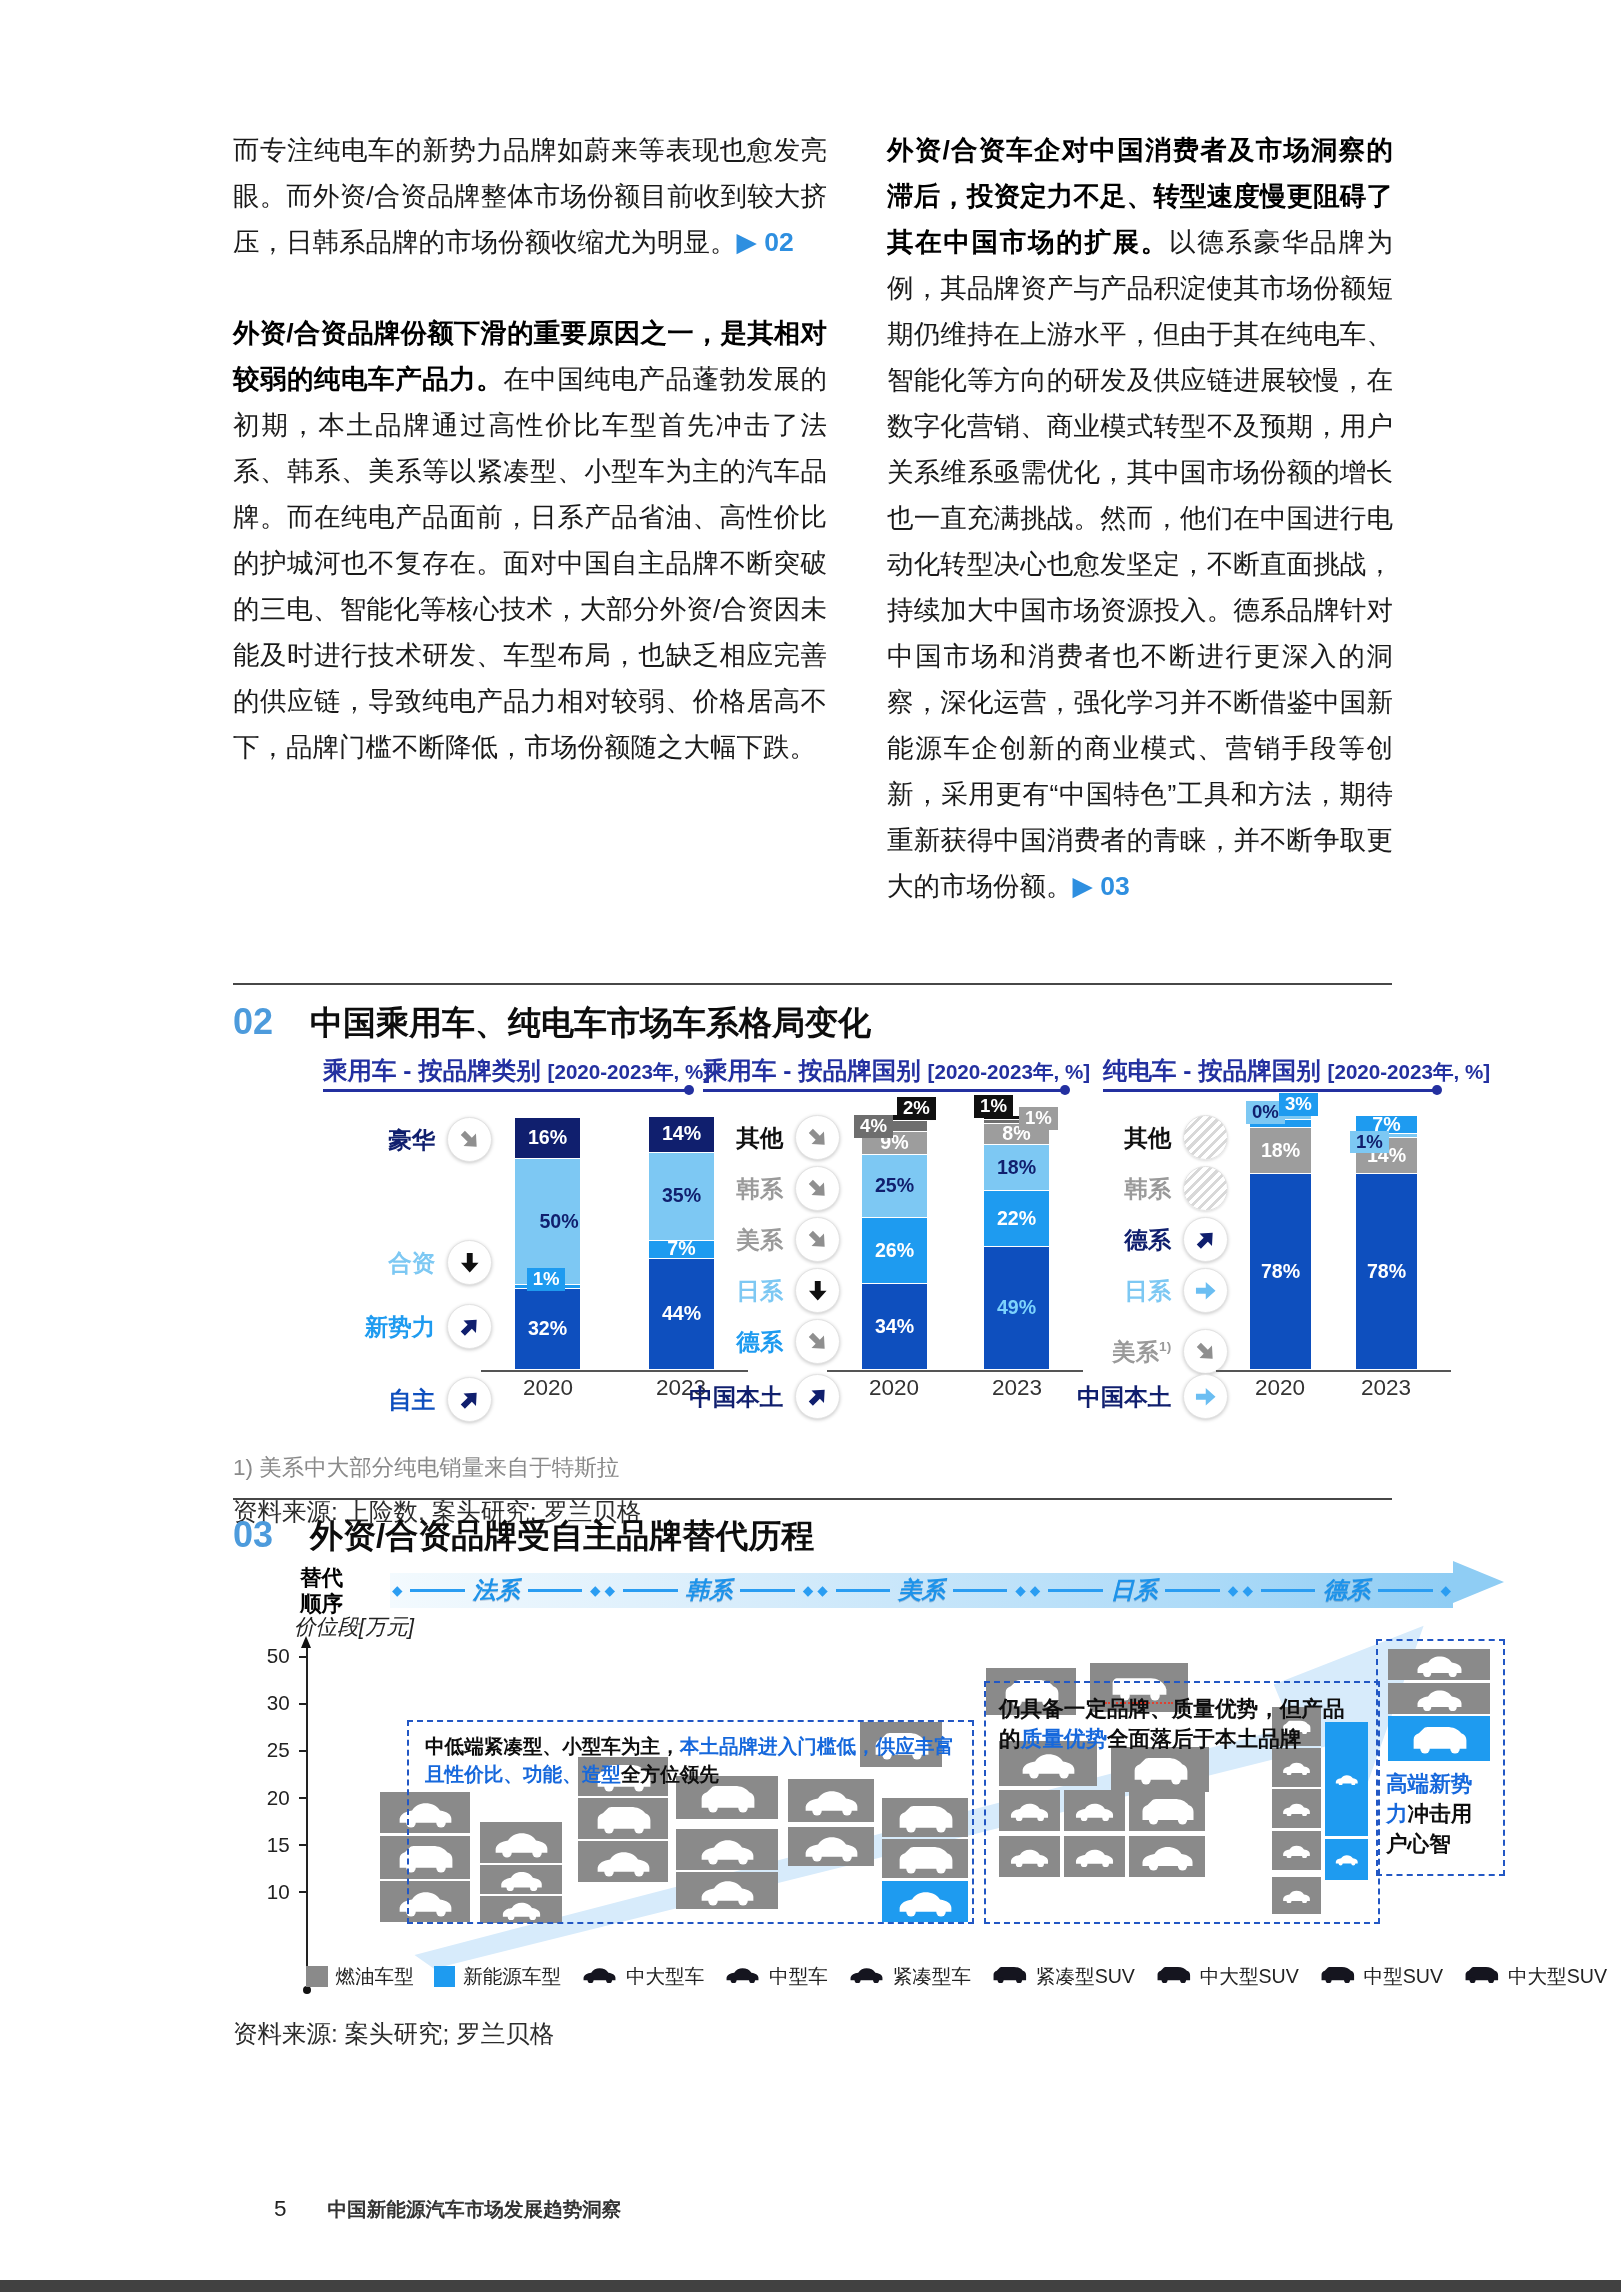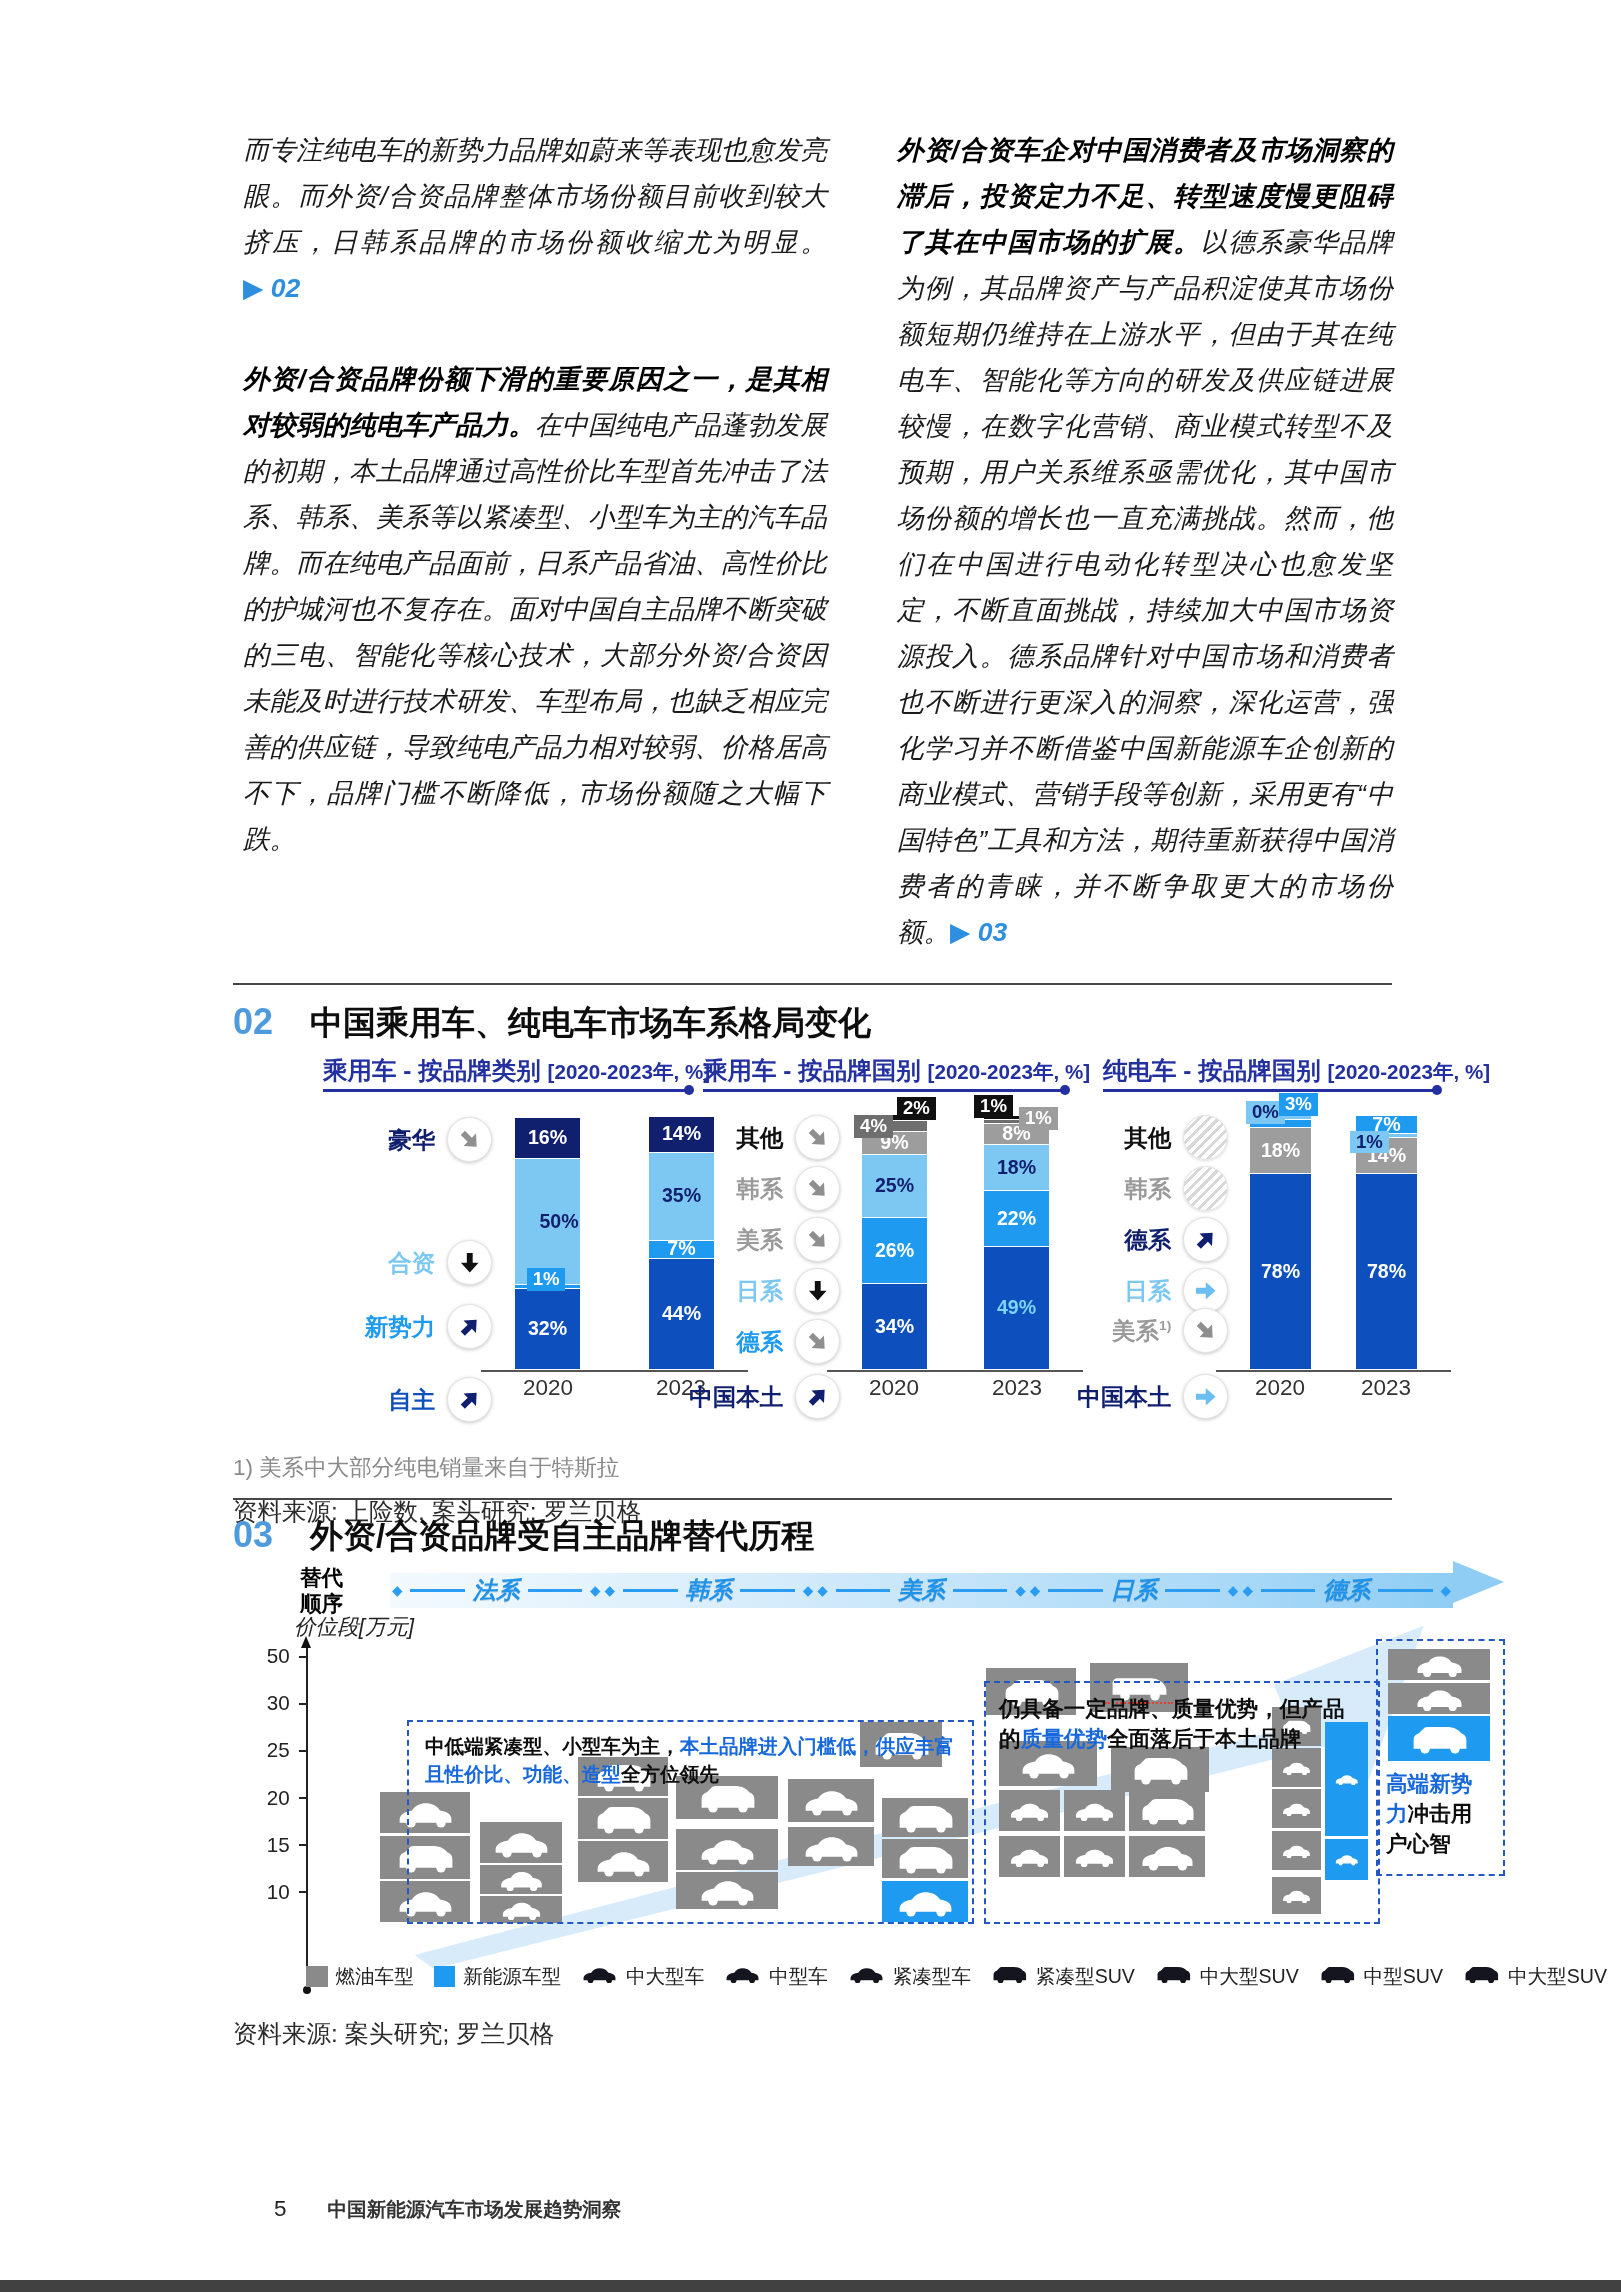--- a/index.html
+++ b/index.html
@@ -2,21 +2,21 @@
 <html><head>
 <meta charset="utf-8">
 <style>
   html,body{margin:0;padding:0;}
   body{width:1621px;height:2293px;position:relative;background:#fff;
        font-family:"Liberation Sans","DejaVu Sans",sans-serif;color:#111;}
   
   .col{position:absolute;top:127px;font-size:26.5px;line-height:46px;text-align:justify;color:#1a1a1a;}
   #left-col{left:233px;width:594px;}
   #right-col{left:887px;width:506px;}
-  .col p{margin:0 0 45px 10px;font-style:italic;}
+  .col p{margin:0 0 45px 0;}
   .col .b{font-weight:700;color:#000;}
   .col .marker{color:#2e8fe0;font-weight:700;white-space:nowrap;}
   
   .sec-rule{position:absolute;left:0;width:1159px;height:2px;background:#474747;}
   .sec-head{position:absolute;display:flex;align-items:baseline;gap:37px;}
   .sec-num{font-size:36px;font-weight:700;color:#4d9bdc;}
   .sec-title{font-size:33px;font-weight:700;color:#0d0d0d;}
   
   #sec2{position:absolute;left:233px;top:983px;width:1294px;height:549px;}
   #sec2 .sec-head{top:17.6px;left:0;}
@@ -272,21 +272,21 @@
           </div>
         </div>
         <div class="lrow" style="top: 214px; left: 0px; width: 125px;">
           <span class="ltxt" style="color: rgb(125, 200, 243);">日系</span>
           <div class="circ">
             <svg width="23.5" height="23.5" viewBox="0 0 24 24" style="transform:rotate(0deg)">
               <path d="M2 9 h10 V3 l10 9 -10 9 v-6 H2 z" fill="#6bbef2"></path>
             </svg>
           </div>
         </div>
-        <div class="lrow" style="top: 254px; left: 0px; width: 125px;">
+        <div class="lrow" style="top: 275px; left: 0px; width: 125px;">
           <span class="ltxt" style="color: rgb(154, 154, 154);">美系<sup style="font-size:13.7px">1)</sup></span>
           <div class="circ">
             <svg width="23.5" height="23.5" viewBox="0 0 24 24" style="transform:rotate(45deg)">
               <path d="M2 9 h10 V3 l10 9 -10 9 v-6 H2 z" fill="#8f8f8f"></path>
             </svg>
           </div>
         </div>
         <div class="lrow" style="top: 320px; left: 0px; width: 125px;">
           <span class="ltxt" style="color: rgb(16, 31, 110);">中国本土</span>
           <div class="circ">

